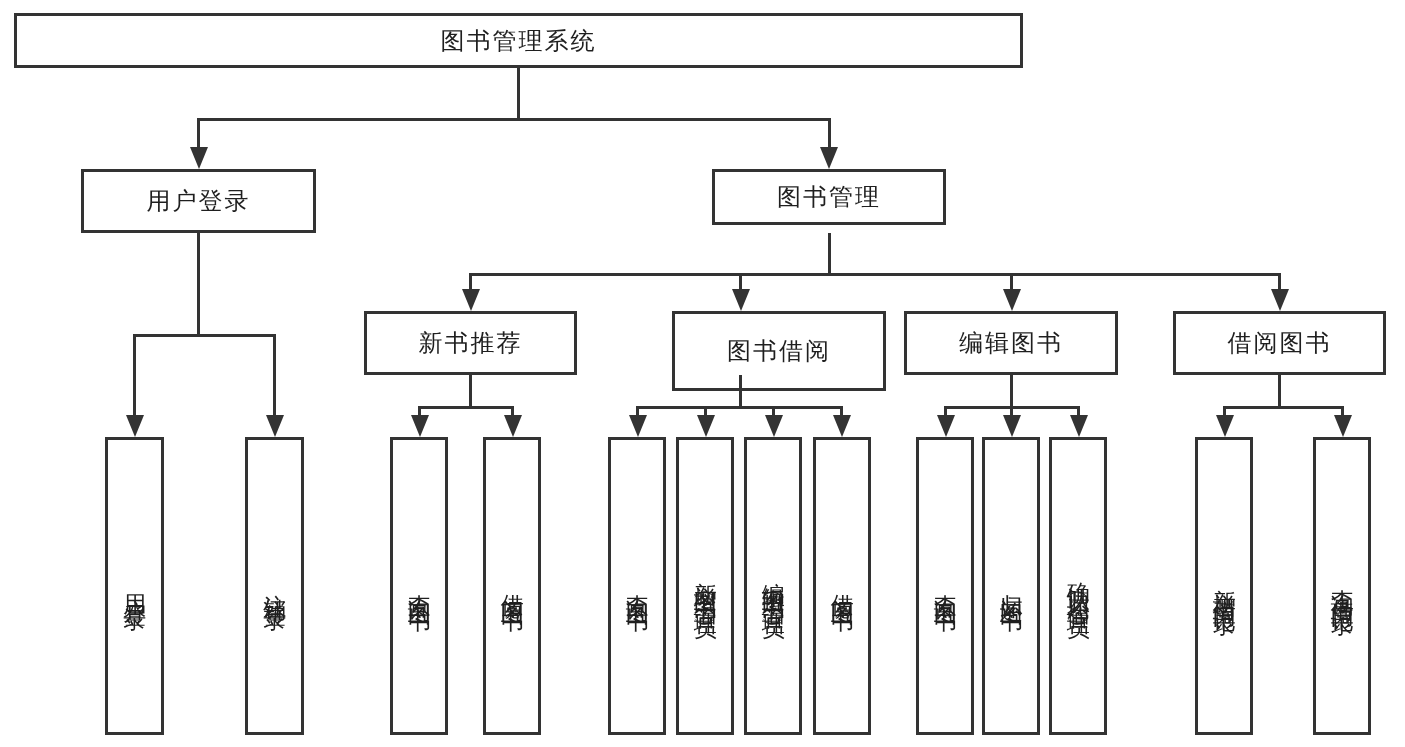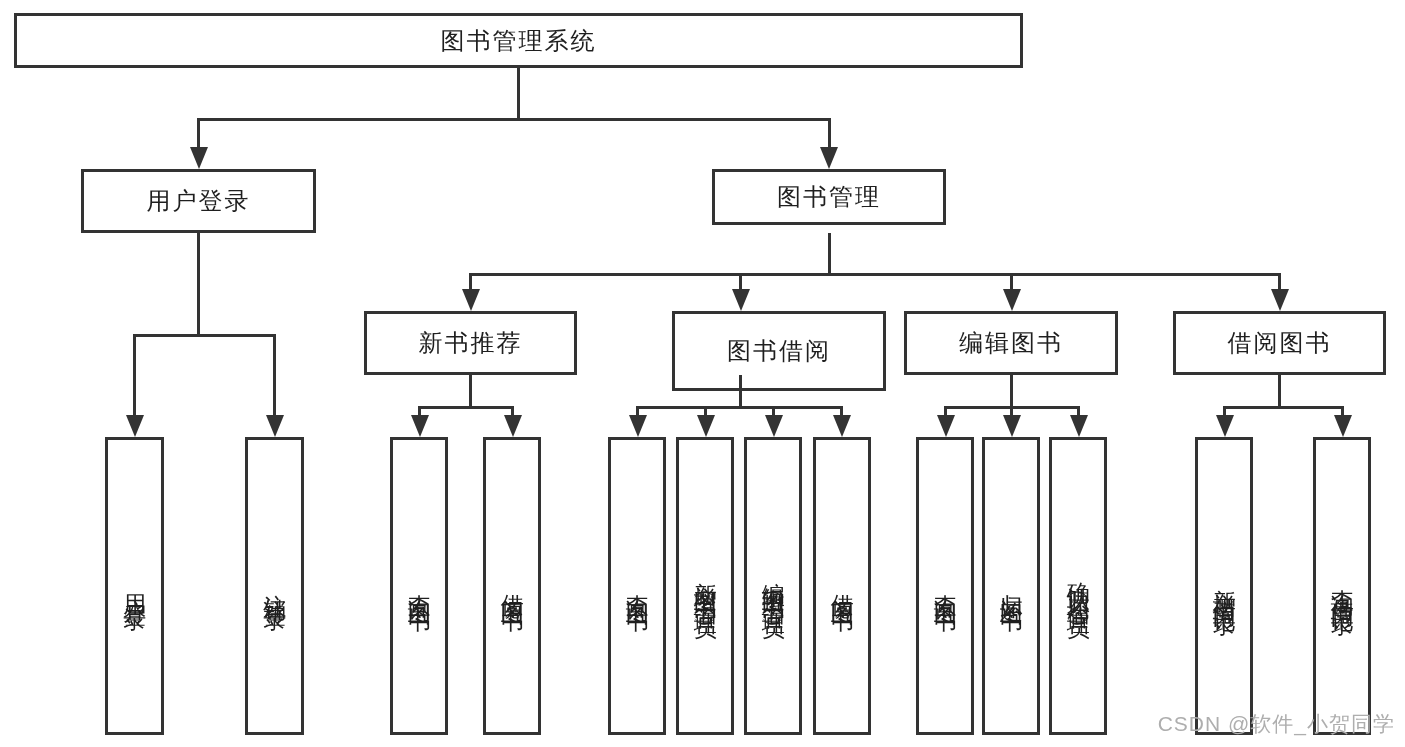--- a/index.html
+++ b/index.html
@@ -198,15 +198,14 @@
     <span class="vtext">确认归还（管理员）</span>
   </div>
 
   <div class="vbox" style="left:1195px; top:437px; width:58px; height:298px;">
     <span class="vtext">新增借阅记录</span>
   </div>
   <div class="vbox" style="left:1313px; top:437px; width:58px; height:298px;">
     <span class="vtext">查询借阅记录</span>
   </div>
 
-  <div class="watermark" style="right:10px; top:710px;">CSDN @软件_小贺同学</div>
 
 </div>
 
 </body></html>

